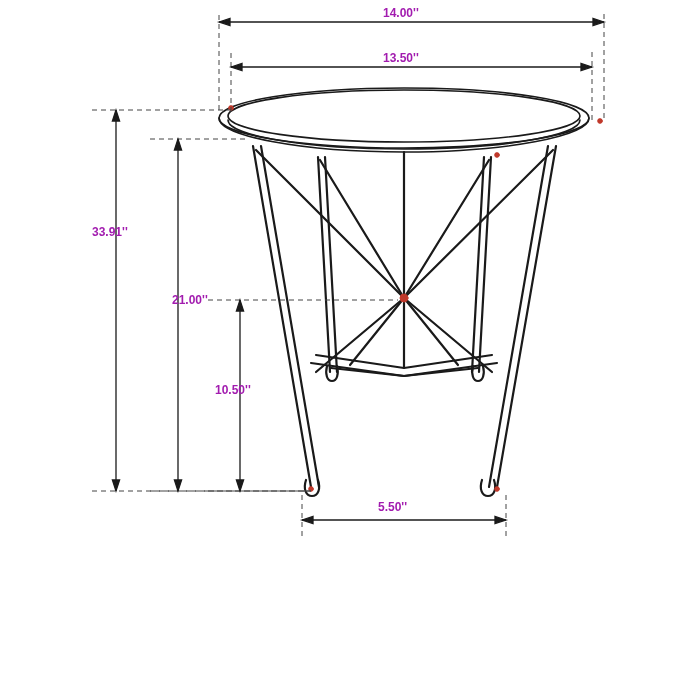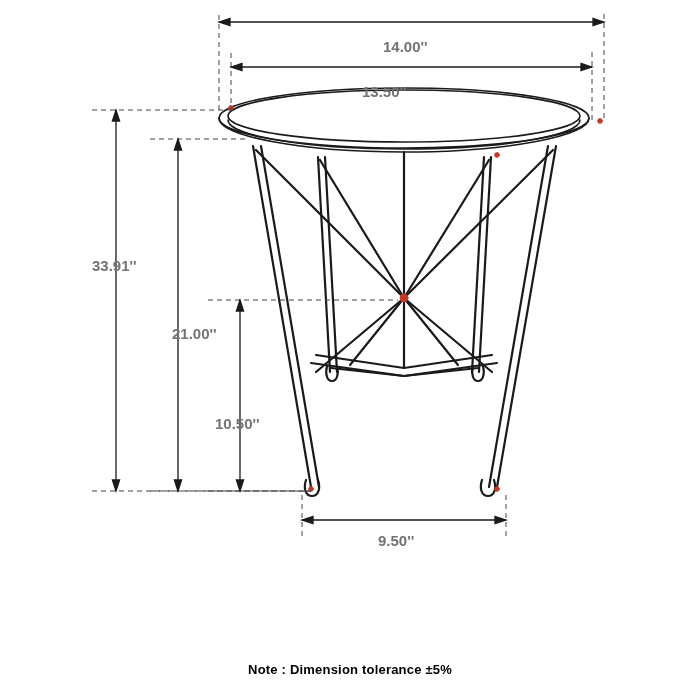--- a/index.html
+++ b/index.html
@@ -33,25 +33,24 @@
     top: 662px;
     width: 700px;
     text-align: center;
     font-size: 13px;
     font-weight: bold;
     letter-spacing: 0.2px;
     color: #000000;
   }
   .dim-label {
     position: absolute;
-    font-size: 15px;
+    font-size: 12px;
     font-weight: bold;
-    color: #737373;
+    color: #a21caf;
     white-space: nowrap;
-    margin-top: 32px;
   }
 </style>
 </head>
 <body>
 
 <div id="stage">
 
   <svg id="drawing" viewBox="0 0 700 700">
     <g fill="none" stroke="#1a1a1a" stroke-width="1.6" stroke-linecap="round" stroke-linejoin="round">
 
@@ -154,25 +153,24 @@
       <polygon points="240,491 236.4,480 243.6,480"></polygon>
 
       <line x1="302" y1="520" x2="506" y2="520"></line>
       <polygon points="302,520 313,516.4 313,523.6"></polygon>
       <polygon points="506,520 495,516.4 495,523.6"></polygon>
     </g>
   </svg>
 
   <div class="dim-label" style="left:383px; top:6px;">14.00''</div>
 
-  <div class="dim-label" style="left:362px; top:51px;">13.50''</div>
+  <div class="dim-label" style="left:383px; top:51px;">13.50''</div>
 
   <div class="dim-label" style="left:92px; top:225px;">33.91''</div>
 
   <div class="dim-label" style="left:172px; top:293px;">21.00''</div>
 
   <div class="dim-label" style="left:215px; top:383px;text-align:center;">10.50''</div>
 
-  <div class="dim-label" style="left:378px; top:500px;">9.50''</div>
+  <div class="dim-label" style="left:378px; top:500px;">5.50''</div>
 
-  <div class="note">Note : Dimension tolerance ±5%</div>
 
 </div>
 
 </body></html>

